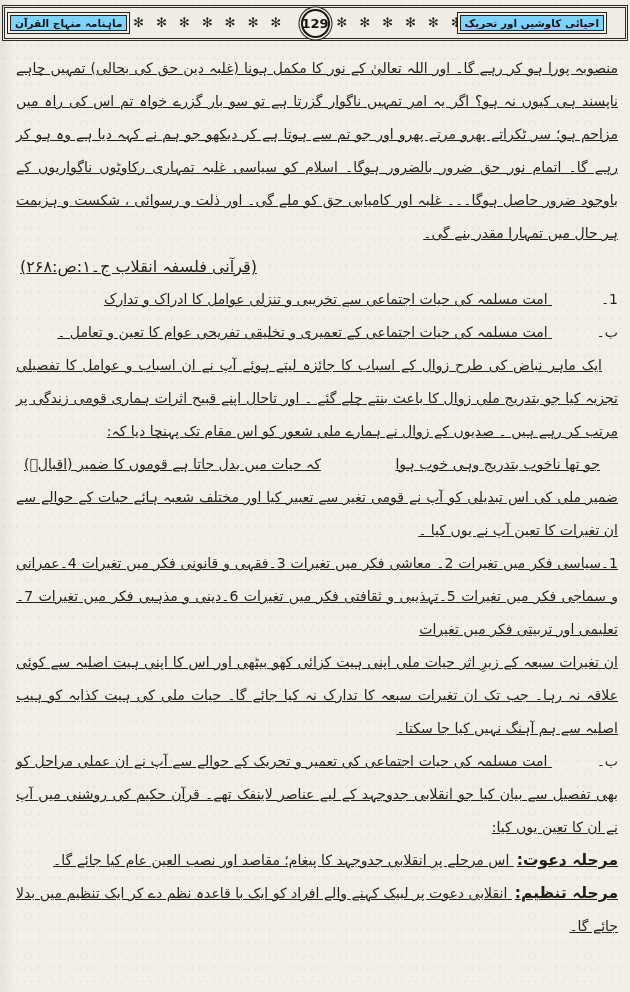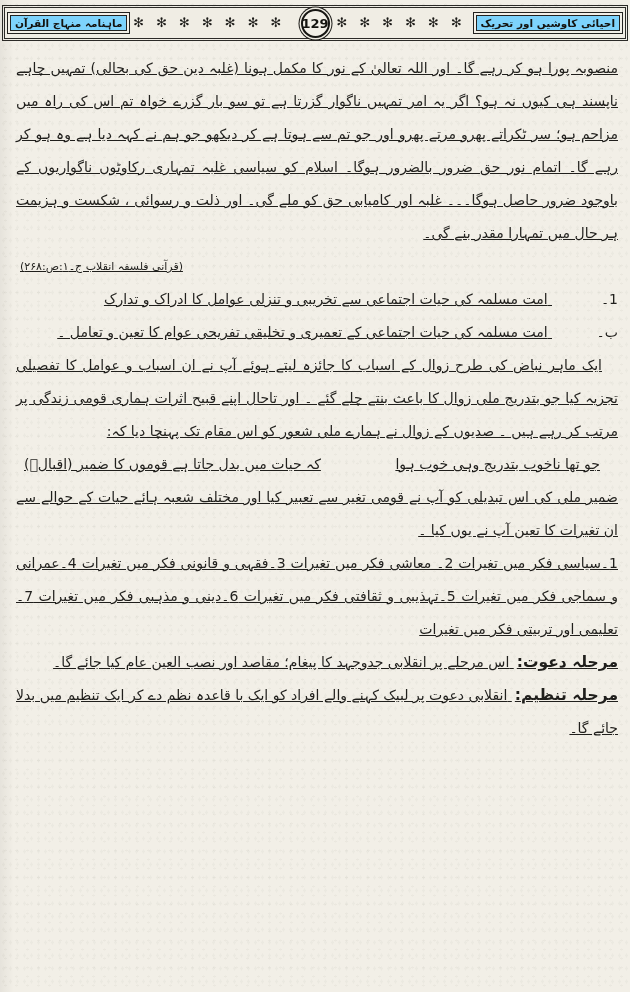--- a/index.html
+++ b/index.html
@@ -61,36 +61,36 @@
     background:#7dd3fc;
     border:1.4px solid #23221f;
     box-shadow:inset 0 0 0 2px #f2efe7, inset 0 0 0 3px #23221f;
     padding:4px 7px;
     font-size:10.5px;
     font-weight:bold;
     white-space:nowrap;
     z-index:2;
     color:#14130f;
   }
-  .hbox-right{right:2px;}
+  .hbox-right{right:18px;}
   .hbox-left{left:2px;}
   
   .body{
     padding:13px 12px 0 16px;
     font-size:14px;
     line-height:33px;
     text-decoration:underline;
   }
   .body p{margin:0;}
   .just{text-align:justify;}
   .citation{
     direction:rtl;
     text-align:left;
     padding-left:4px;
-    font-size:11px;
+    font-size:16px;
   }
   .sec-line{margin:6px 0 2px 0;text-align:justify;}
   .sec-title{
     font-weight:bold;
     font-size:16.5px;
     border-bottom:2px solid #201f1c;
     padding-bottom:1px;
     margin-left:6px;
   }
   .item{white-space:nowrap;overflow:hidden;}
@@ -147,21 +147,26 @@
 
     <div class="verse">
       <span>جو تھا ناخوب بتدریج وہی خوب ہوا</span>
       <span>کہ حیات میں بدل جاتا ہے قوموں کا ضمیر (اقبالؒ)</span>
     </div>
 
     <p class="just">ضمیر ملی کی اس تبدیلی کو آپ نے قومی تغیر سے تعبیر کیا اور مختلف شعبہ ہائے حیات کے حوالے سے ان تغیرات کا تعین آپ نے یوں کیا ۔</p>
 
     <p class="just">1۔سیاسی فکر میں تغیرات   2۔ معاشی فکر میں تغیرات   3۔فقہی و قانونی فکر میں تغیرات   4۔عمرانی و سماجی فکر میں تغیرات   5۔تہذیبی و ثقافتی فکر میں تغیرات   6۔دینی و مذہبی فکر میں تغیرات   7۔تعلیمی اور تربیتی فکر میں تغیرات</p>
 
+    <p class="just">ان تغیرات سبعہ کے زیرِ اثر حیات ملی اپنی ہیت کزائی کھو بیٹھی اور اس کا اپنی ہیت اصلیہ سے کوئی علاقہ نہ رہا۔ جب تک ان تغیرات سبعہ کا تدارک نہ کیا جائے گا۔ حیات ملی کی ہیت کذایہ کو ہیب اصلیہ سے ہم آہنگ نہیں کیا جا سکتا۔</p>
 
+    <p class="just">
+      <span class="marker">ب۔</span>
+      <span>امت مسلمہ کی حیات اجتماعی کی تعمیر و تحریک کے حوالے سے آپ نے ان عملی مراحل کو بھی تفصیل سے بیان کیا جو انقلابی جدوجہد کے لیے عناصر لاینفک تھے۔ قرآن حکیم کی روشنی میں آپ نے ان کا تعین یوں کیا:</span>
+    </p>
 
     <p class="just">
       <span class="stage-title">مرحلہ دعوت:</span>
       <span>اس مرحلے پر انقلابی جدوجہد کا پیغام؛ مقاصد اور نصب العین عام کیا جائے گا۔</span>
     </p>
 
     <p class="just">
       <span class="stage-title">مرحلہ تنظیم:</span>
       <span>انقلابی دعوت پر لبیک کہنے والے افراد کو ایک با قاعدہ نظم دے کر ایک تنظیم میں بدلا جائے گا۔</span>
     </p>

